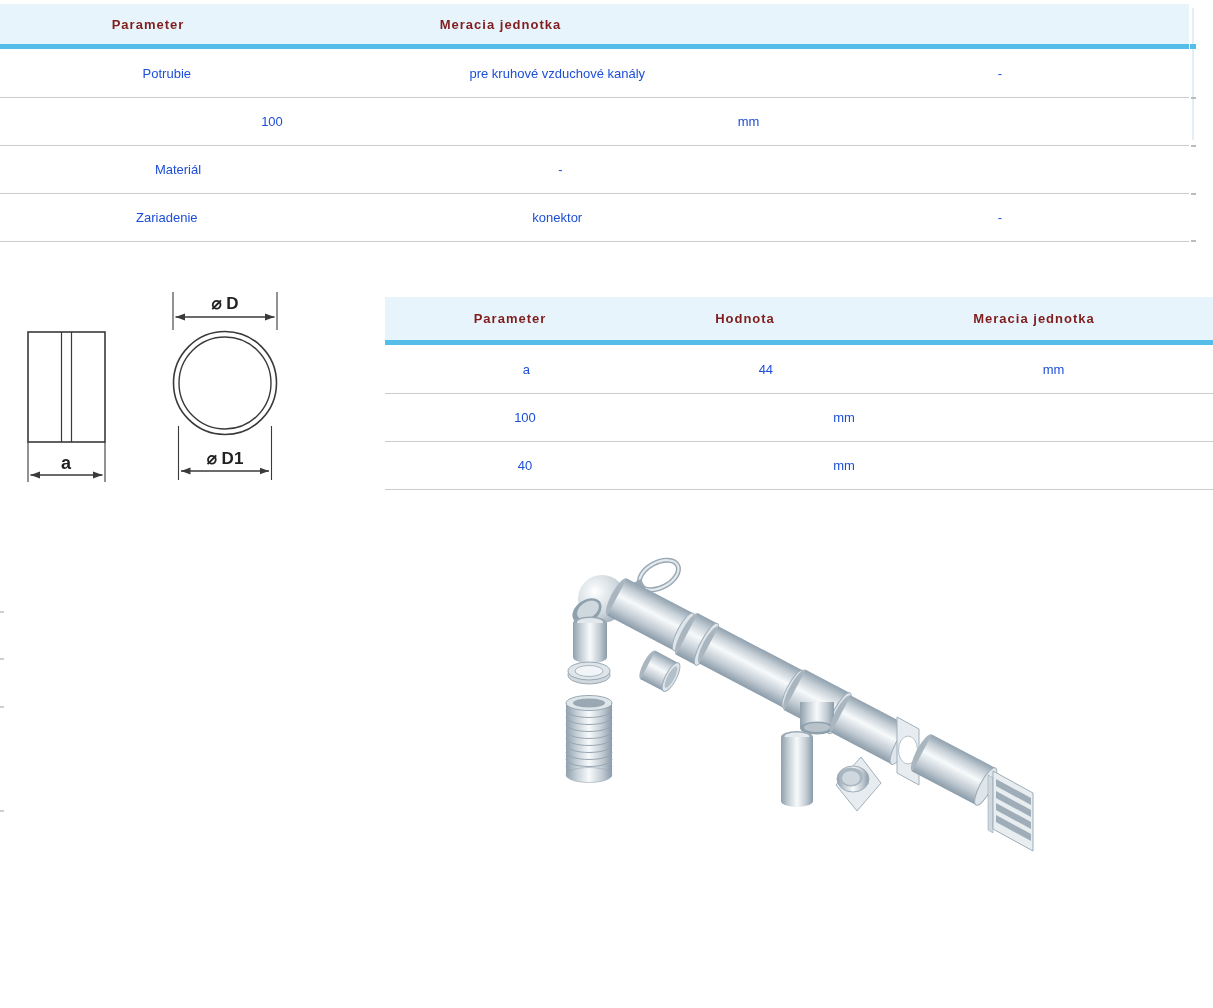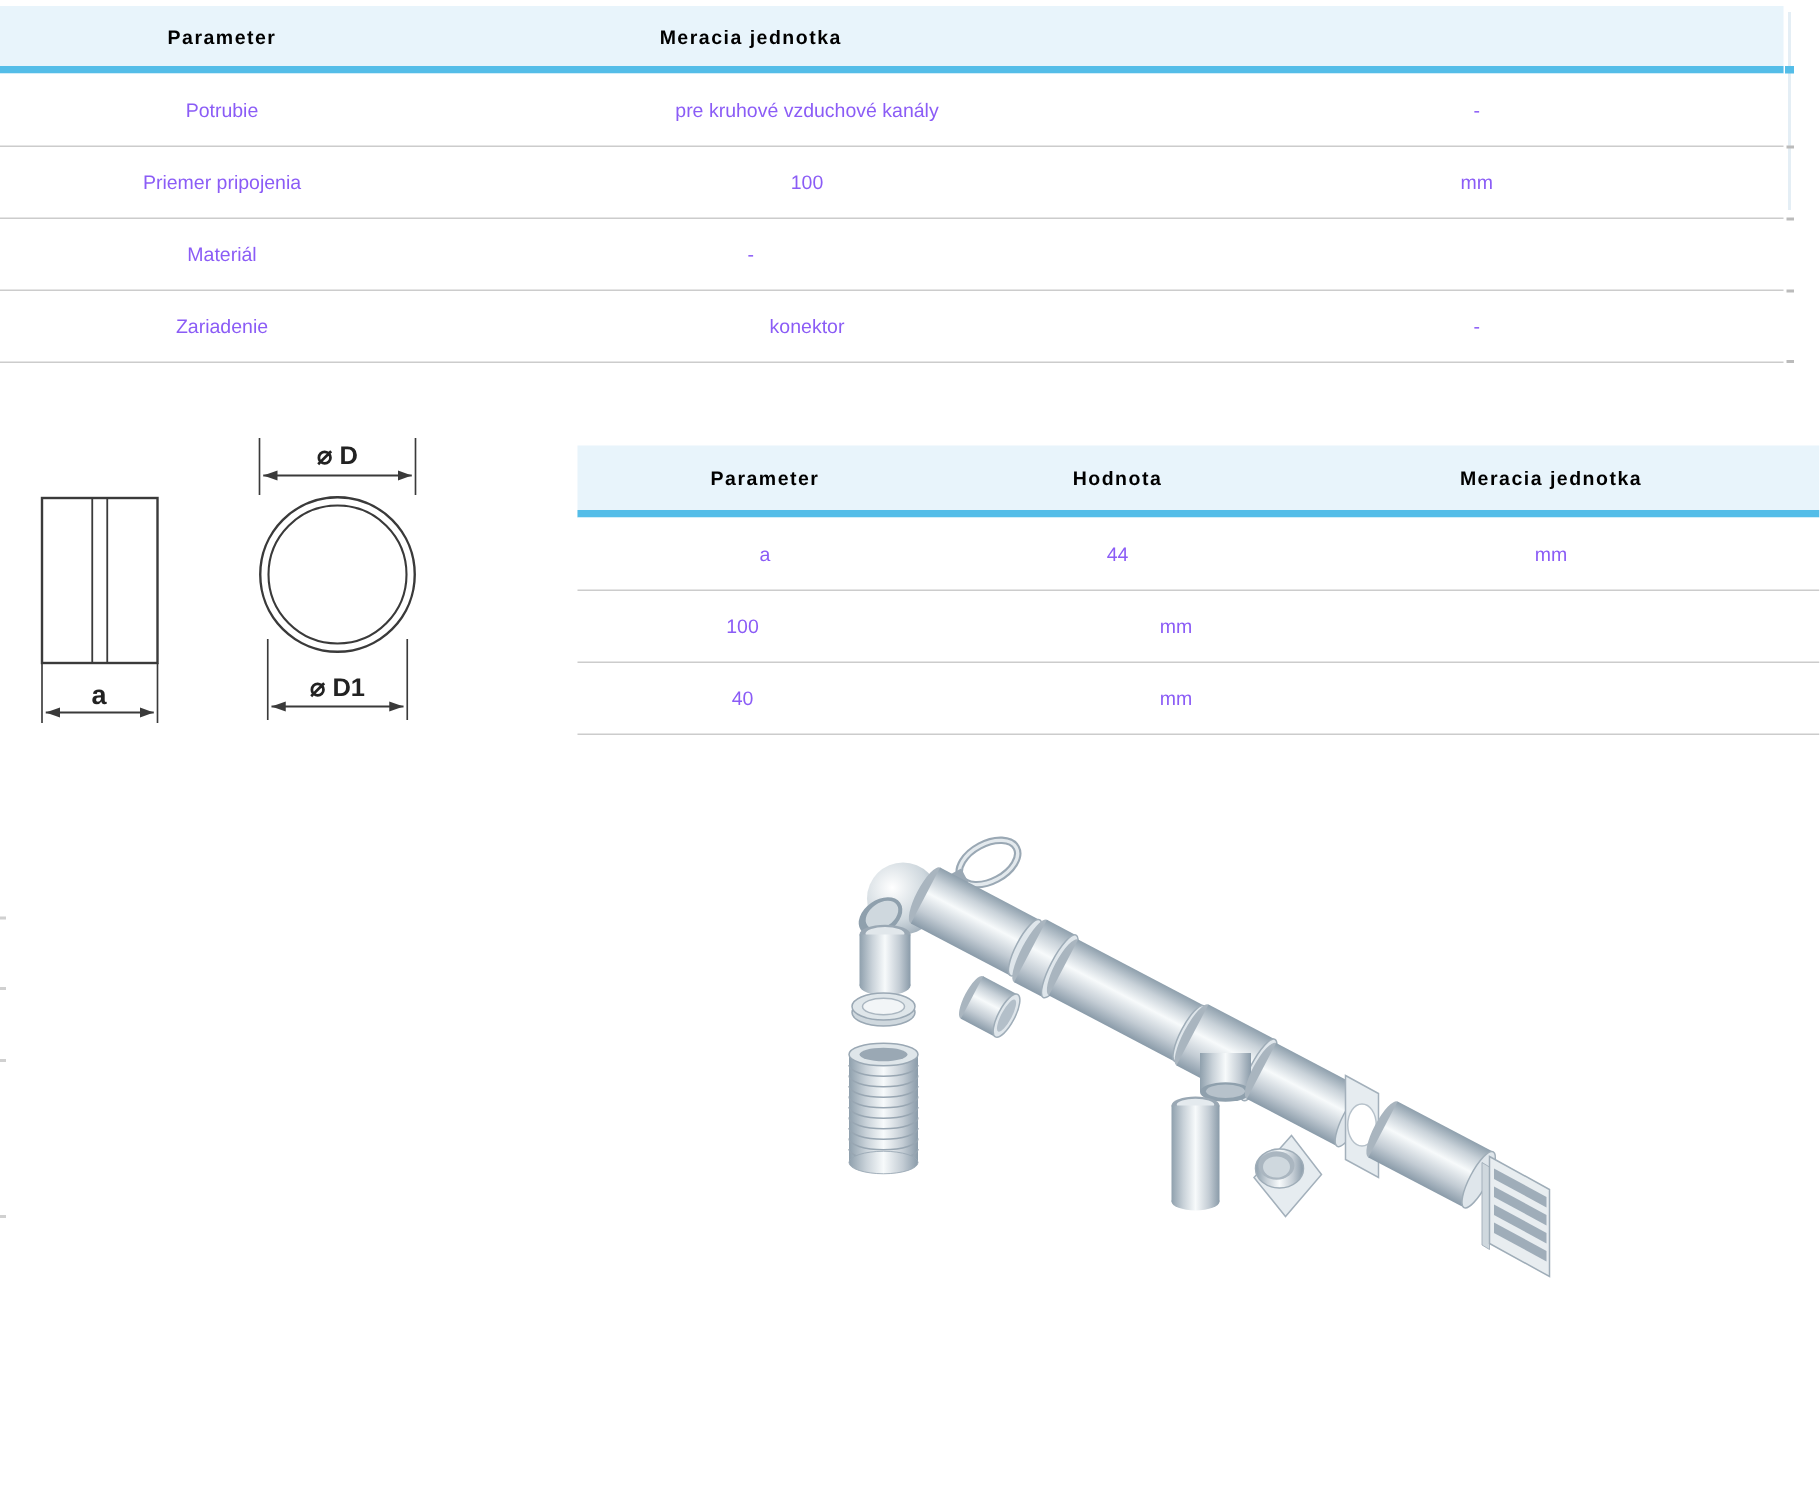--- a/index.html
+++ b/index.html
@@ -3,23 +3,23 @@
 <meta charset="utf-8">
 <style>
   html,body{margin:0;padding:0;}
   body{
     width:1213px;height:1008px;background:#ffffff;position:relative;
     font-family:"Liberation Sans",sans-serif;overflow:hidden;
   }
   .tbl{position:absolute;}
   .thead{display:flex;background:#e8f4fb;border-bottom:5px solid #54bde8;}
   .th{display:flex;align-items:center;justify-content:center;
-      color:#000000;font-size:13px;font-weight:bold;letter-spacing:1px;}
+      color:#7f1d1d;font-size:13px;font-weight:bold;letter-spacing:1px;}
   .tr{display:flex;border-bottom:1px solid #cccccc;box-sizing:border-box;height:48px;background:#ffffff;}
-  .td{display:flex;align-items:center;justify-content:center;color:#8b5cf6;font-size:13px;}
+  .td{display:flex;align-items:center;justify-content:center;color:#1d4ed8;font-size:13px;padding-left:30px;}
   
   .t1 .c1{width:296px;} .t1 .c2{width:484px;} .t1 .c3{width:409px;}
   .t1 .thead{height:40px;}
   .t1 .tr.first{height:49px;}
   
   .t2 .c1{width:250px;} .t2 .c2{width:220px;} .t2 .c3{width:358px;}
   .t2 .thead{height:43px;}
   .frag{position:absolute;}
   svg{position:absolute;display:block;}
   text{font-family:"Liberation Sans",sans-serif;}
@@ -31,21 +31,20 @@
   <div class="thead">
     <div class="th c1">Parameter</div>
     <div class="th c3">Meracia jednotka</div>
   </div>
   <div class="tr first">
     <div class="td c1">Potrubie</div>
     <div class="td c2">pre kruhové vzduchové kanály</div>
     <div class="td c3">-</div>
   </div>
   <div class="tr">
-    <div class="td c1">Priemer pripojenia</div>
     <div class="td c2">100</div>
     <div class="td c3">mm</div>
   </div>
   <div class="tr">
     <div class="td c1">Materiál</div>
     <div class="td c3">-</div>
   </div>
   <div class="tr">
     <div class="td c1">Zariadenie</div>
     <div class="td c2">konektor</div>

